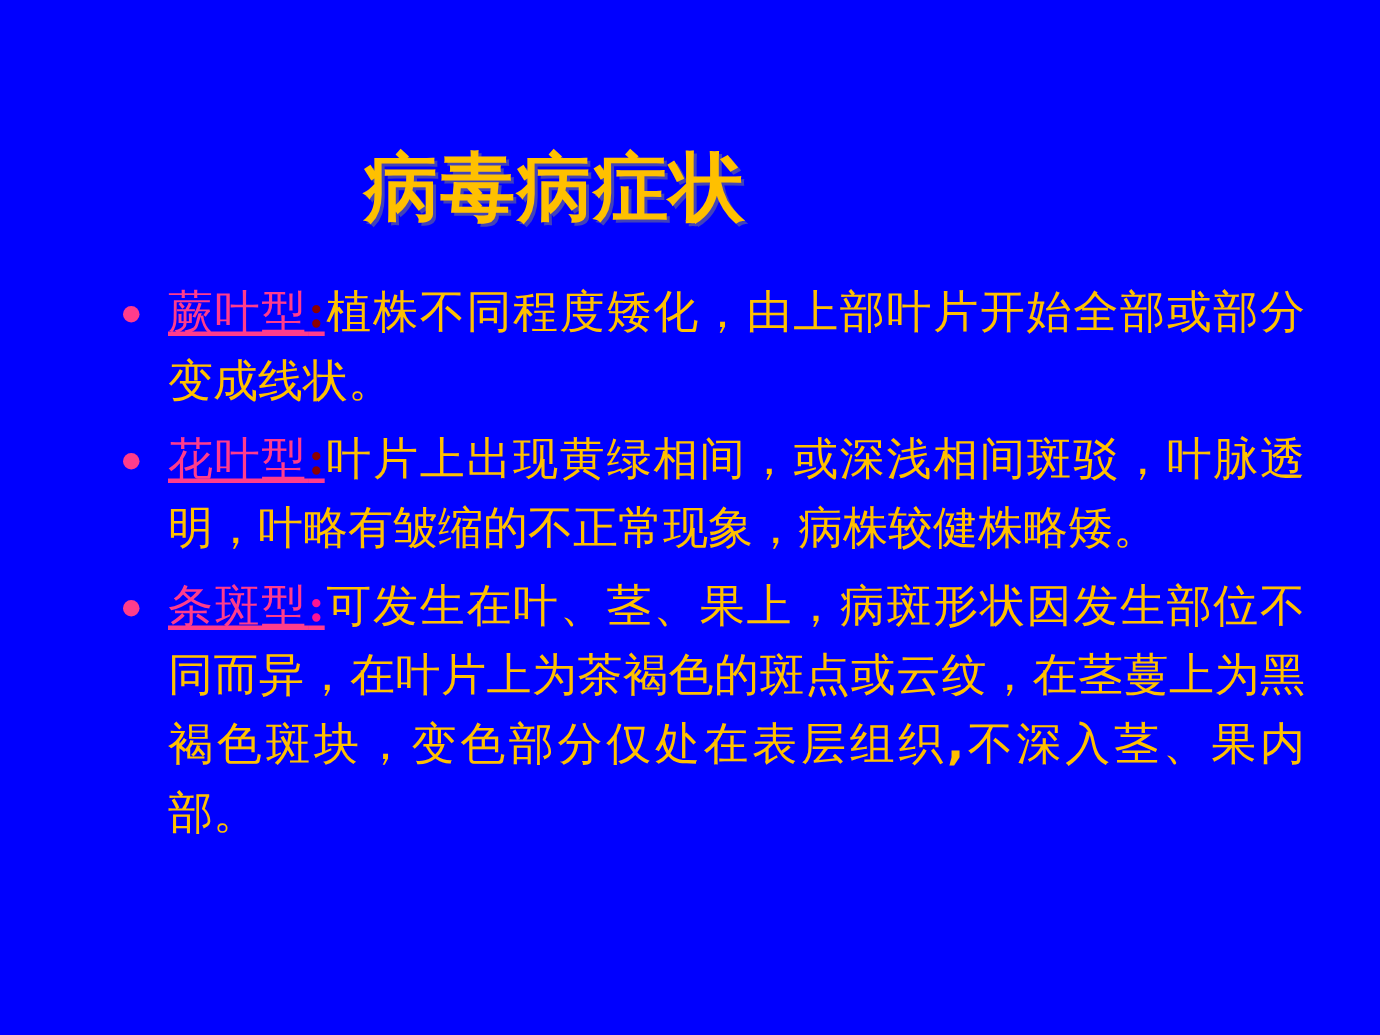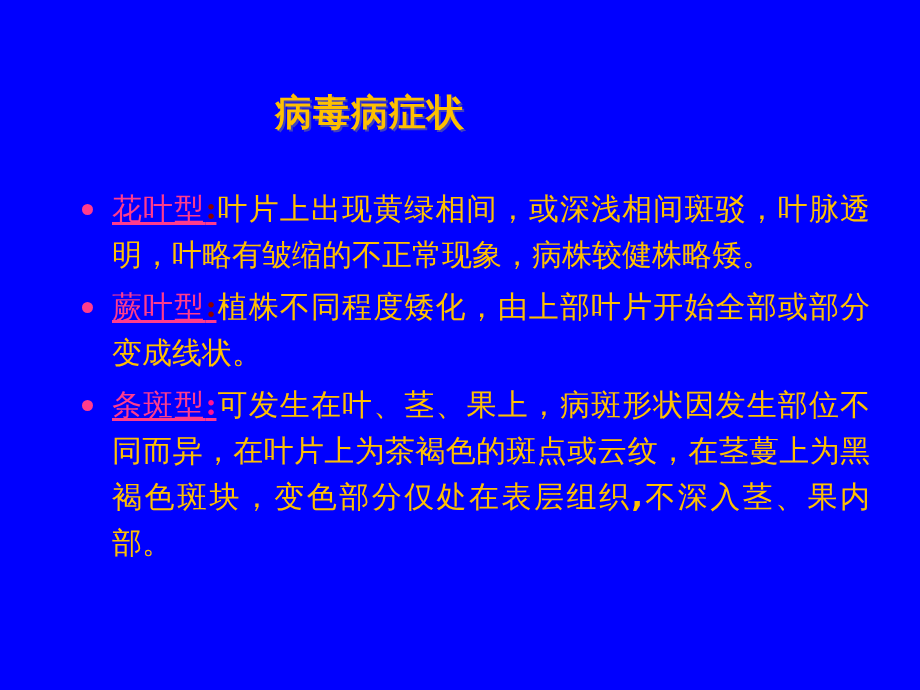--- a/index.html
+++ b/index.html
@@ -20,22 +20,22 @@
     box-sizing: border-box;
   }
 
   
   #slide-title {
     position: absolute;
     top: 66px;
     left: 0;
     width: 740px;
     text-align: center;
-    font-family: Liberation Serif, serif;
-    font-size: 37px;
+    font-family: Liberation Mono, monospace;
+    font-size: 50px;
     line-height: 1.18;
     letter-spacing: 1px;
     white-space: nowrap;
     text-shadow: 2px 2px 0 rgba(120,120,130,0.55);
   }
 
   
   #body-list {
     position: absolute;
     top: 186px;
@@ -88,26 +88,26 @@
 <body style="background: rgb(0, 0, 255);">
 
 <div id="slide" style="background: rgb(0, 0, 255);">
 
   <h1 id="slide-title" style="color: rgb(255, 192, 0);">病毒病症状</h1>
 
   <ul id="body-list">
 
     <li class="bullet-item" style="color: rgb(255, 192, 0);">
       <span class="bullet-marker" style="background: rgb(255, 60, 140);"></span>
-      <span class="term" style="color: rgb(255, 60, 140); text-decoration-color: rgb(255, 60, 140);">花叶型</span><span class="term-colon colon-dark" style="color: rgb(139, 0, 0); text-decoration-color: rgb(255, 60, 140);">:</span><span class="desc" style="color: rgb(255, 192, 0);">叶片上出现黄绿相间，或深浅相间斑驳，叶脉透明，叶略有皱缩的不正常现象，病株较健株略矮。</span>
+      <span class="term" style="color: rgb(255, 60, 140); text-decoration-color: rgb(255, 60, 140);">蕨叶型</span><span class="term-colon colon-dark" style="color: rgb(139, 0, 0); text-decoration-color: rgb(255, 60, 140);">:</span><span class="desc" style="color: rgb(255, 192, 0);">植株不同程度矮化，由上部叶片开始全部或部分变成线状。</span>
     </li>
 
     <li class="bullet-item" style="color: rgb(255, 192, 0);">
       <span class="bullet-marker" style="background: rgb(255, 60, 140);"></span>
-      <span class="term" style="color: rgb(255, 60, 140); text-decoration-color: rgb(255, 60, 140);">蕨叶型</span><span class="term-colon colon-dark" style="color: rgb(139, 0, 0); text-decoration-color: rgb(255, 60, 140);">:</span><span class="desc" style="color: rgb(255, 192, 0);">植株不同程度矮化，由上部叶片开始全部或部分变成线状。</span>
+      <span class="term" style="color: rgb(255, 60, 140); text-decoration-color: rgb(255, 60, 140);">花叶型</span><span class="term-colon colon-dark" style="color: rgb(139, 0, 0); text-decoration-color: rgb(255, 60, 140);">:</span><span class="desc" style="color: rgb(255, 192, 0);">叶片上出现黄绿相间，或深浅相间斑驳，叶脉透明，叶略有皱缩的不正常现象，病株较健株略矮。</span>
     </li>
 
     <li class="bullet-item" style="color: rgb(255, 192, 0);">
       <span class="bullet-marker" style="background: rgb(255, 60, 140);"></span>
       <span class="term" style="color: rgb(255, 60, 140); text-decoration-color: rgb(255, 60, 140);">条斑型</span><span class="term-colon colon-bright" style="color: rgb(255, 20, 147); text-decoration-color: rgb(255, 60, 140);">:</span><span class="desc" style="color: rgb(255, 192, 0);">可发生在叶、茎、果上，病斑形状因发生部位不同而异，在叶片上为茶褐色的斑点或云纹，在茎蔓上为黑褐色斑块，变色部分仅处在表层组织</span><span class="desc latin-comma" style="color: rgb(255, 192, 0);">,</span><span class="desc" style="color: rgb(255, 192, 0);">不深入茎、果内部。</span>
     </li>
 
   </ul>
 </div>
 

